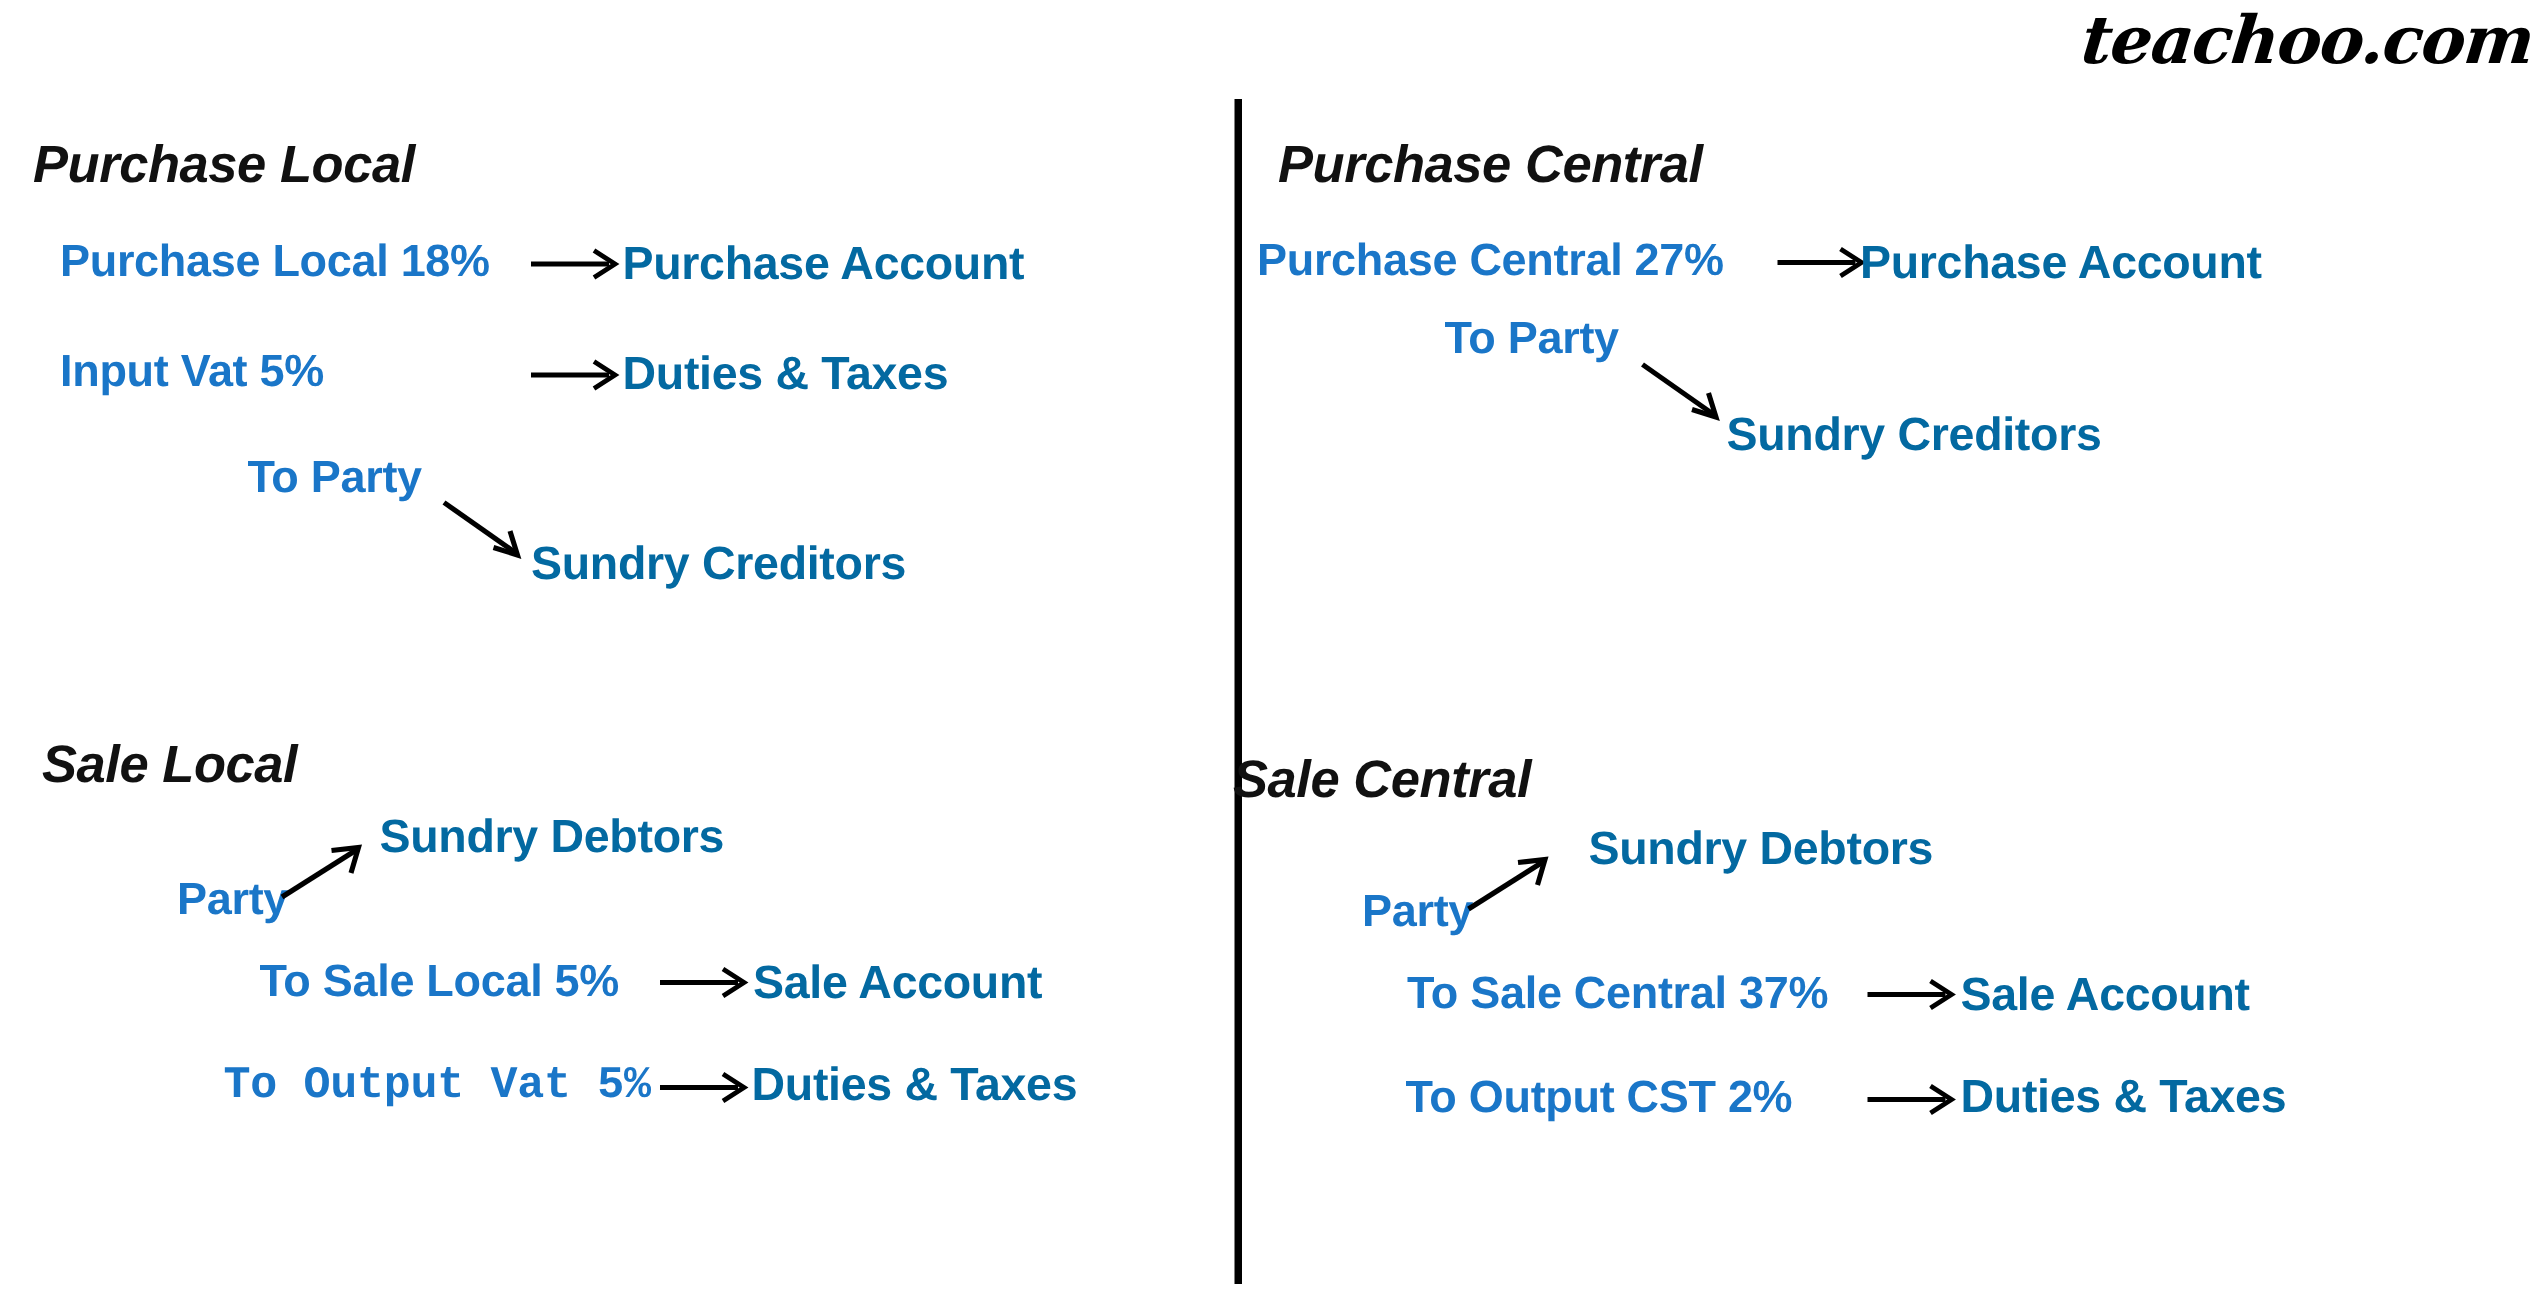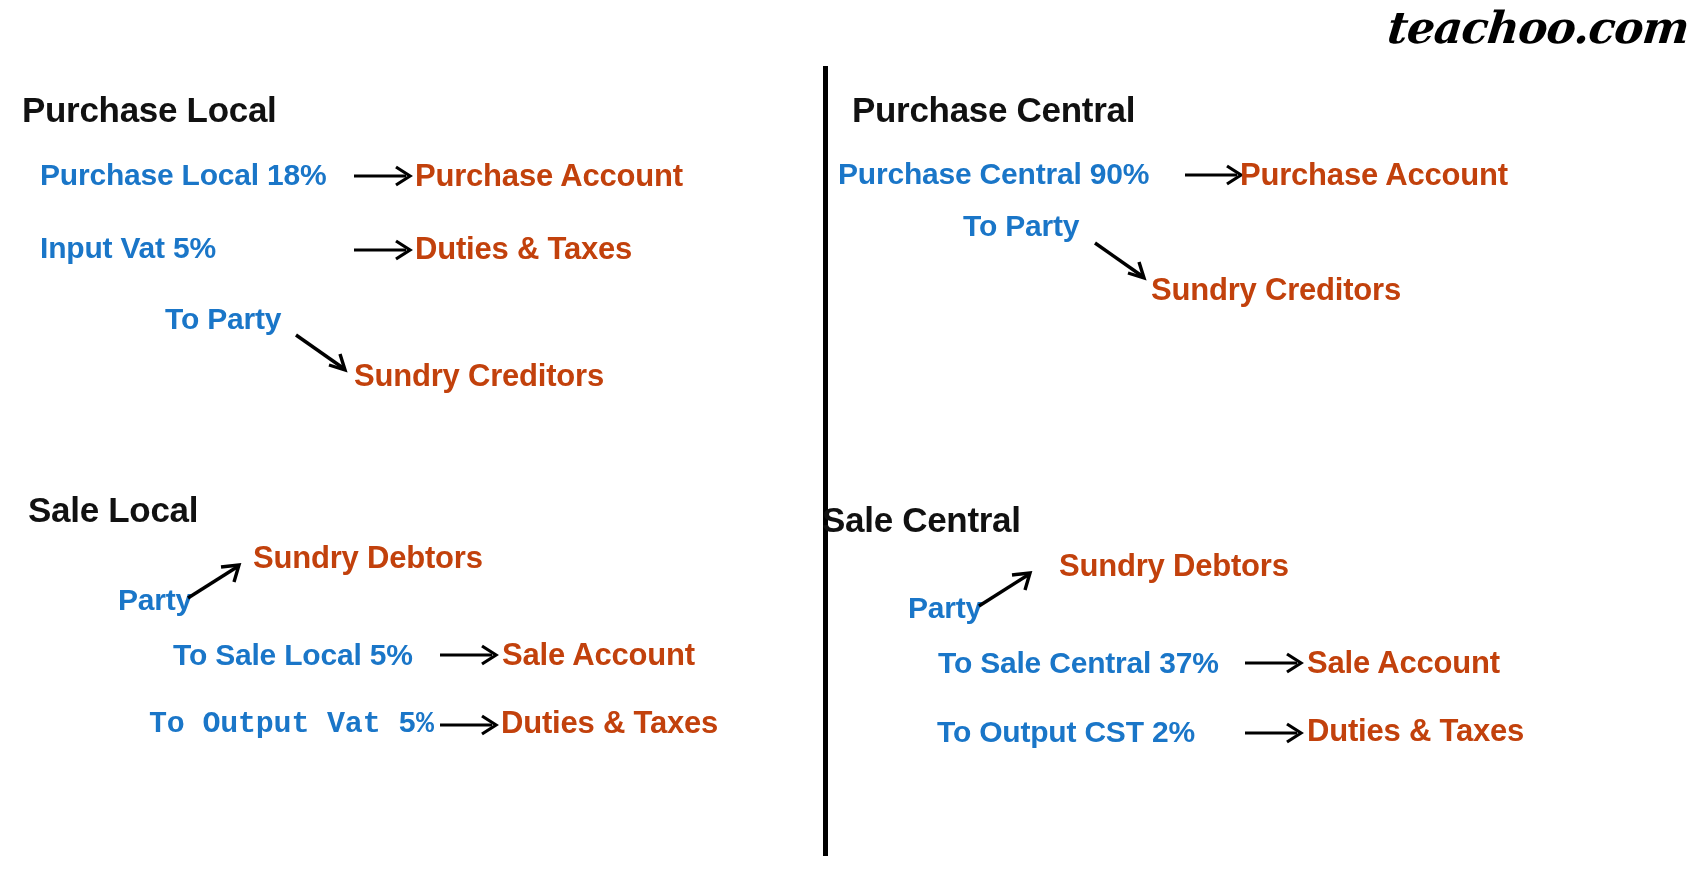--- a/index.html
+++ b/index.html
@@ -41,38 +41,39 @@
     background: #000000;
   }
 
   
   .quad {
     position: absolute;
   }
   .quad-heading {
     position: absolute;
     font-family: "Liberation Sans", "DejaVu Sans", sans-serif;
+    font-style: italic;
     font-weight: 700;
     font-size: 35px;
     color: #111111;
     white-space: nowrap;
     letter-spacing: -0.3px;
   }
 
   
   .lbl {
     position: absolute;
     white-space: nowrap;
     font-weight: 700;
     font-size: 30px;
     letter-spacing: -0.2px;
     font-family: "Liberation Sans", "DejaVu Sans", sans-serif;
   }
   .lbl.blue  { color: #1a76c8; }
-  .lbl.black { color: #c2410c; font-size: 31px; }
+  .lbl.black { color: #0369a1; font-size: 31px; }
 
   
   .arrow-h {
     position: absolute;
     pointer-events: none;
   }
   .arrow-d {
     position: absolute;
     pointer-events: none;
   }
@@ -114,21 +115,21 @@
         <line x1="3" y1="3" x2="50" y2="36" stroke="#000" stroke-width="3.4"></line>
         <polyline points="36,33 52,38 47,22" fill="none" stroke="#000" stroke-width="3.4"></polyline>
       </svg>
     </div>
     <div class="lbl black" style="left:354px; top:358px;">Sundry Creditors</div>
   </div>
 
   <div class="quad">
     <div class="quad-heading" style="left:820px; top:90px;margin-left:32px;">Purchase Central</div>
 
-    <div class="lbl blue" style="left:838px; top:157px;">Purchase Central 90%</div>
+    <div class="lbl blue" style="left:838px; top:157px;">Purchase Central 27%</div>
     <div class="arrow-h" style="left:1183px; top:159px;">
       <svg width="66" height="28" viewBox="0 0 66 28">
         <line x1="2" y1="16" x2="54" y2="16" stroke="#000" stroke-width="3.2"></line>
         <polyline points="44,7 58,16 44,25" fill="none" stroke="#000" stroke-width="3.2"></polyline>
       </svg>
     </div>
     <div class="lbl black" style="left:1240px; top:157px;">Purchase Account</div>
 
     <div class="lbl blue" style="left:963px; top:209px;">To Party</div>
     <div class="arrow-d" style="left:1092px; top:240px;">

